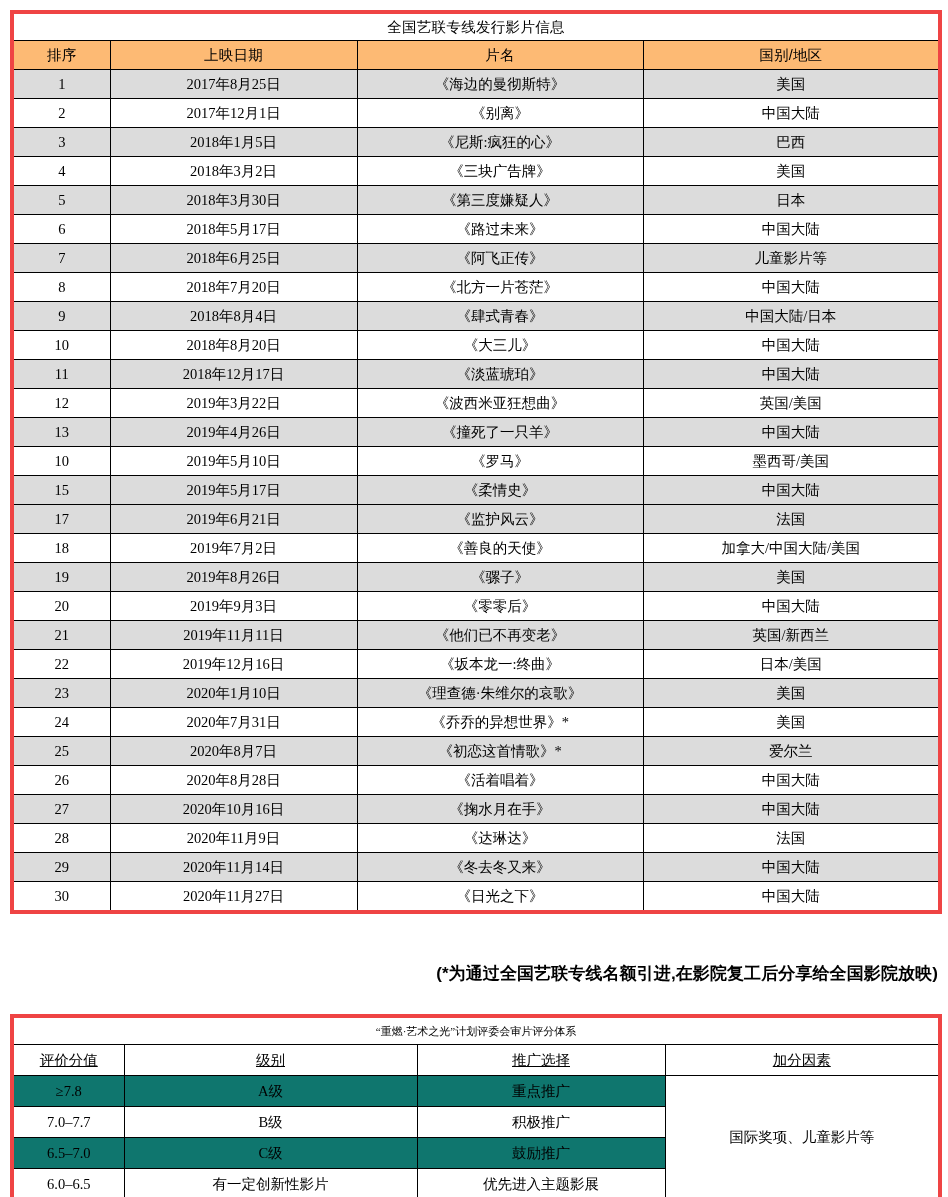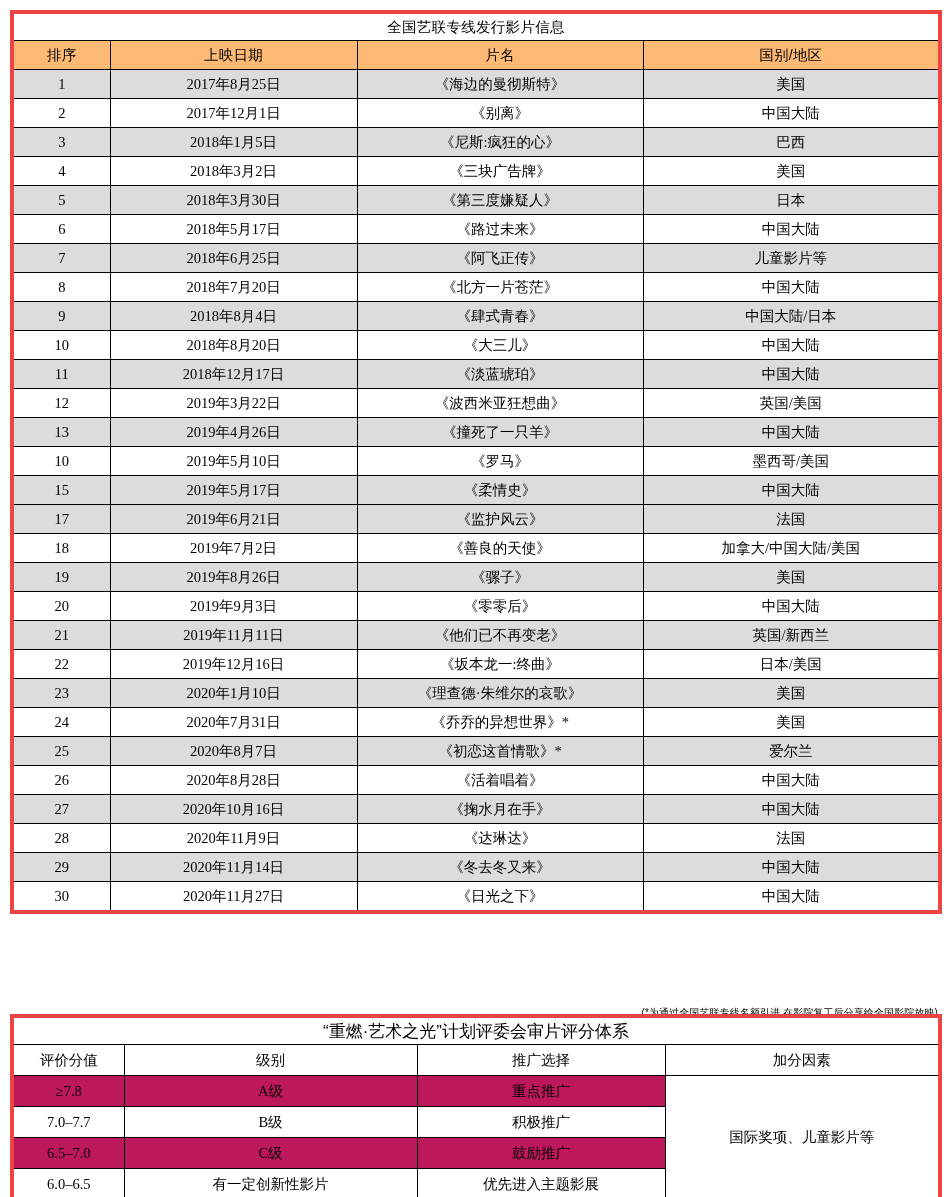--- a/index.html
+++ b/index.html
@@ -91,59 +91,59 @@
   }
 
   
   .footnote {
     position: absolute;
     left: 10px;
     top: 962px;
     width: 928px;
     text-align: right;
     font-family: "Liberation Sans", "DejaVu Sans", sans-serif;
-    font-weight: normal;
-    font-size: 10px;
+    font-weight: bold;
+    font-size: 17px;
     letter-spacing: 0.1px;
-    margin-top: 44px;
   }
 
   
   .table-wrap-score {
     position: absolute;
     left: 10px;
     top: 1014px;
     width: 928px;
   }
 
   .s-title td {
     height: 26px;
-    font-family: Liberation Sans, sans-serif;
+    font-family: Liberation Serif, serif;
     font-weight: bold;
-    font-size: 17px;
+    font-size: 11px;
     border-left: none;
     border-right: none;
     border-top: none;
   }
 
   .s-head td {
     height: 30px;
     font-family: "Liberation Sans", "DejaVu Sans", sans-serif;
     font-weight: bold;
     font-size: 14.5px;
     background: #ffffff;
+    text-decoration: underline;
   }
 
   .s-row td {
     height: 30px;
     font-size: 14.5px;
   }
 
   .s-row.shaded td {
-    background: #be185d;
+    background: #0f766e;
   }
 
   .s-bonus {
     background: #ffffff !important;
     font-size: 14.5px;
   }
 
   .sc-score { width: 112px; }
   .sc-level { width: 293px; }
   .sc-promo { width: 248px; }

